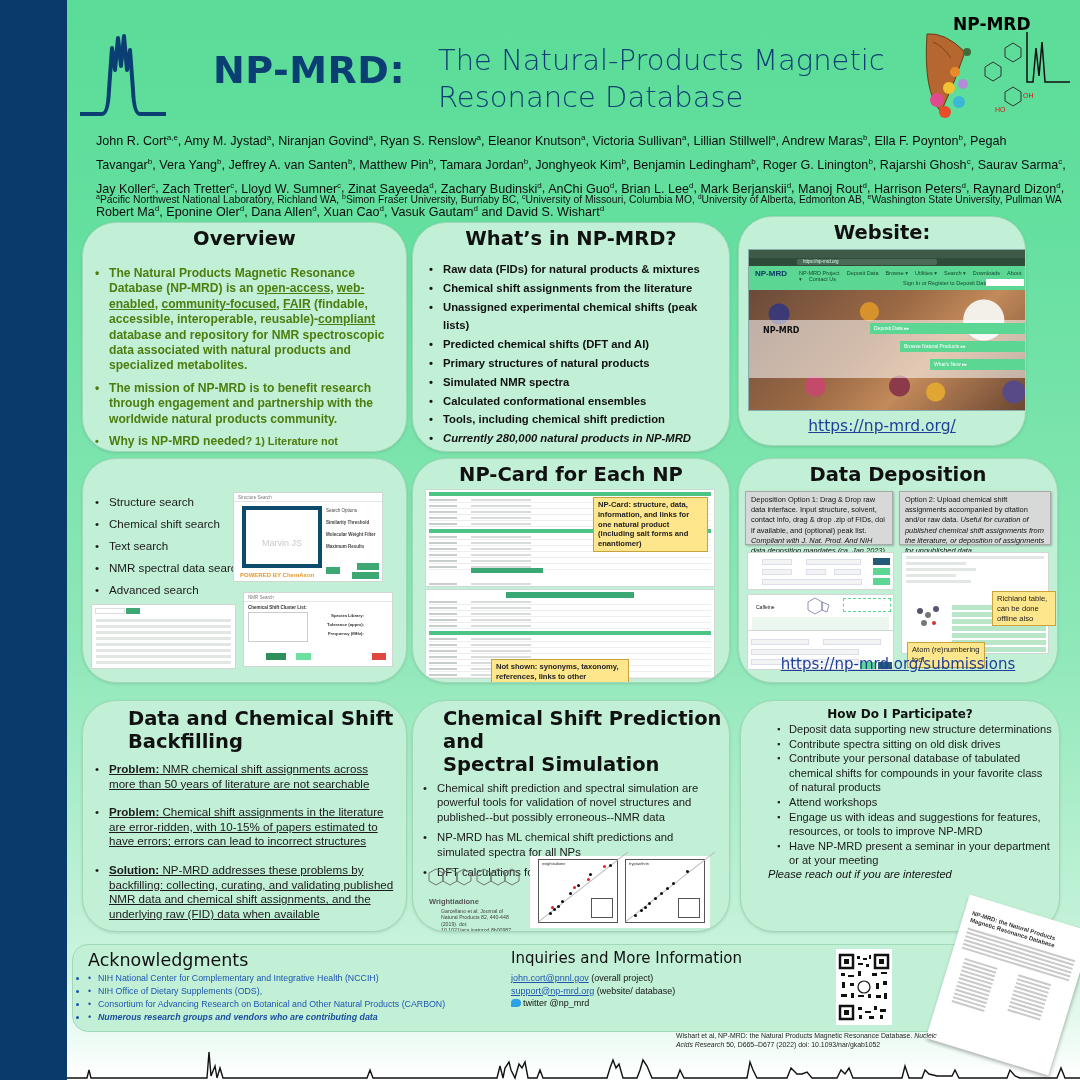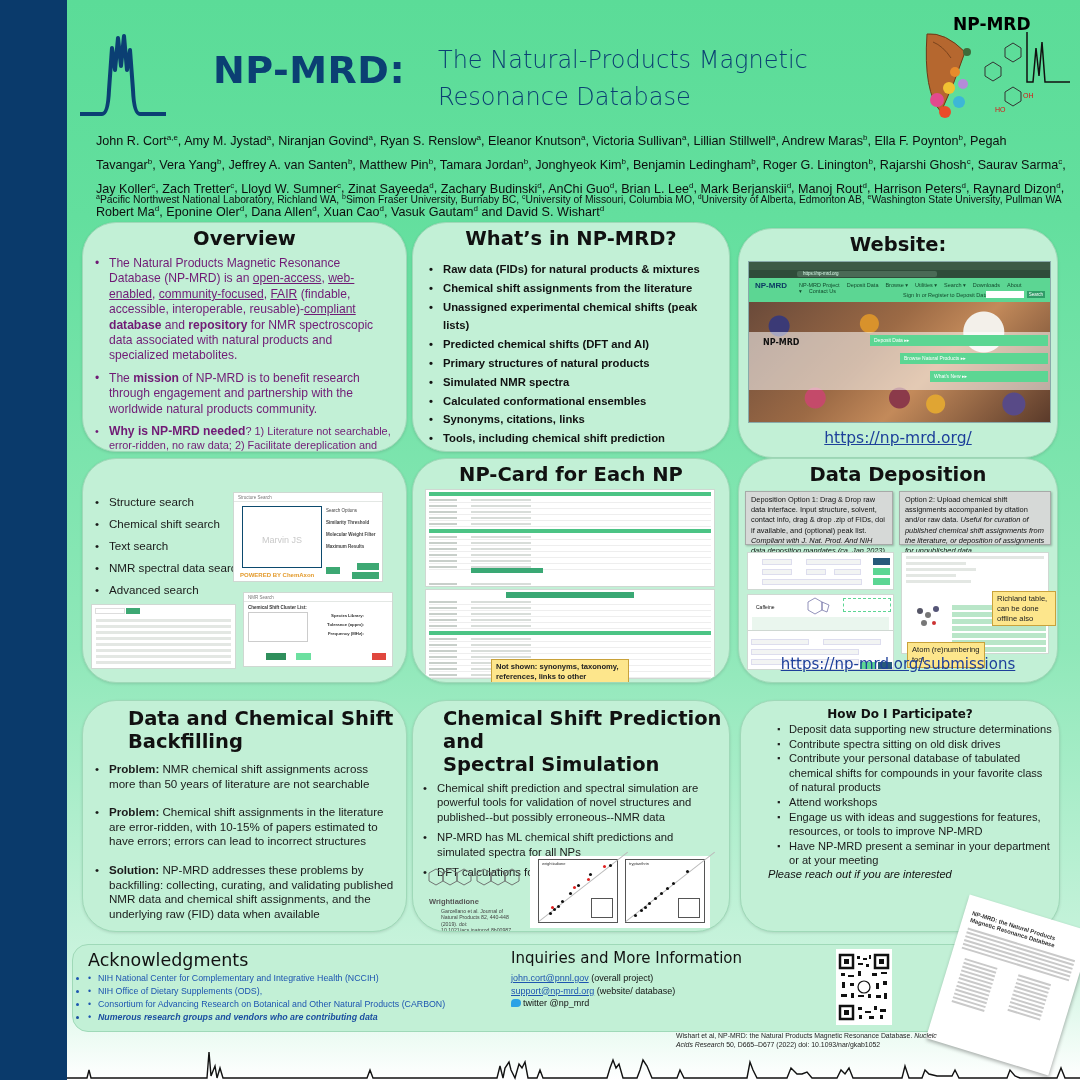--- a/index.html
+++ b/index.html
@@ -8,21 +8,21 @@
     font-family: "Liberation Sans", sans-serif;
     background: linear-gradient(180deg, #5bdc98 0%, #63df9e 20%, #8fe8b9 60%, #c8f3dc 88%, #ffffff 100%);
     position: relative;
     color: #111;
   }
   .leftbar { position: absolute; left: 0; top: 0; width: 67px; height: 1080px; background: #0a3a6b; }
 
   
   .logo-spectrum { position: absolute; left: 78px; top: 30px; width: 90px; height: 88px; }
   .title-npmrd { position: absolute; left: 213px; top: 48px; font-family: "DejaVu Sans", sans-serif; font-weight: bold; font-size: 38px; color: #0b3f73; letter-spacing: 0.5px; }
-  .title-sub { position: absolute; left: 438px; top: 42px; font-family: "DejaVu Sans", sans-serif; font-size: 24px; line-height: 37px; color: #0b3f73; font-weight: 300; }
+  .title-sub { position: absolute; left: 438px; top: 42px; font-family: "DejaVu Sans", sans-serif; font-size: 29px; line-height: 37px; color: #0b3f73; font-weight: 300; }
   .corner-logo { position: absolute; left: 915px; top: 12px; width: 160px; height: 115px; }
   .corner-logo .cl-text { position: absolute; left: 38px; top: 2px; font-family: "DejaVu Sans", sans-serif; font-weight: bold; font-size: 17px; color: #000; }
 
   .authors { position: absolute; left: 96px; top: 128px; width: 970px; font-family: "Liberation Sans", sans-serif; font-size: 12.6px; line-height: 19.5px; color: #0e0e0e; }
   .authors sup { font-size: 8px; }
   .affil { position: absolute; left: 96px; top: 193px; width: 970px; font-size: 10.3px; color: #0e0e0e; }
   .affil sup { font-size: 7px; }
 
   
   .panel {
@@ -32,29 +32,29 @@
     border: 1px solid #9fd9b8;
     box-shadow: 0 1px 3px rgba(0,0,0,0.12);
     overflow: hidden;
   }
   .panel h2 { font-family: "DejaVu Sans", sans-serif; font-weight: bold; font-size: 19.5px; color: #111; text-align: center; margin-top: 4px; }
   .panel ul { list-style: none; }
   .bl li { position: relative; padding-left: 16px; }
   .bl li::before { content: "•"; position: absolute; left: 2px; top: 0; }
 
   #p-overview { left: 82px; top: 222px; width: 325px; height: 230px; }
-  #p-overview ul { margin: 6px 12px 0 10px; font-size: 12.1px; line-height: 15.4px; color: #701a75; }
+  #p-overview ul { margin: 16px 12px 0 10px; font-size: 12.1px; line-height: 15.4px; color: #4d7c0f; font-weight: bold; }
   #p-overview li { margin-bottom: 7px; }
   #p-overview li.small { font-size: 10.9px; line-height: 14.3px; }
   #p-overview u { text-decoration: underline; }
 
   #p-whats { left: 412px; top: 222px; width: 318px; height: 230px; }
   #p-whats ul { margin: 10px 8px 0 14px; font-size: 11.3px; line-height: 18.8px; font-weight: bold; color: #111; }
 
-  #p-website { left: 738px; top: 228px; width: 320px; height: 230px; }
+  #p-website { left: 738px; top: 216px; width: 288px; height: 230px; }
   .web-shot { position: absolute; left: 9px; top: 32px; width: 303px; height: 162px; background: #2b4a37; border: 1px solid #8aa; overflow: hidden; }
   .web-tabbar { height: 8px; background: #3c5a45; }
   .web-urlbar { height: 8px; background: #2f4c3a; position: relative; }
   .web-urlbar .url { position: absolute; left: 48px; top: 1px; width: 140px; height: 6px; background: #4a6a56; border-radius: 2px; }
   .web-nav { height: 24px; background: #5cd693; position: relative; font-size: 5.5px; color: #124a2c; }
   .web-nav .brand { position: absolute; left: 6px; top: 3px; font-weight: bold; font-size: 8px; color: #0c3b62; }
   .web-nav .links { position: absolute; left: 50px; top: 4px; }
   .web-nav .links span { margin-right: 7px; }
   .web-nav .signin { position: absolute; right: 62px; top: 14px; }
   .web-nav .search-box { position: absolute; right: 26px; top: 13px; width: 38px; height: 7px; background: #fff; }
@@ -74,41 +74,41 @@
   .web-url { position: absolute; left: 0; right: 0; top: 200px; text-align: center; font-family: "DejaVu Sans", sans-serif; font-size: 15.5px; color: #1d3f9a; text-decoration: underline; }
 
   #p-search { left: 82px; top: 458px; width: 325px; height: 225px; }
   #p-search ul { position: absolute; left: 10px; top: 32px; font-size: 11.6px; line-height: 22px; color: #1a1a1a; }
   .shot { position: absolute; background: #fff; border: 1px solid #cfd8d2; overflow: hidden; }
   .shot .hdr { height: 9px; border-bottom: 1px solid #e3e7e4; font-size: 4.5px; color: #777; padding-left: 4px; line-height: 9px; }
   .shot .line { height: 3px; background: #e3e7e3; margin: 3px 4px; }
   .shot .gbtn { position: absolute; height: 7px; background: #3da873; }
   .shot .rbtn { position: absolute; height: 7px; background: #e0473e; }
   .shot .field { position: absolute; height: 6px; background: #f2f4f3; border: 1px solid #dde; }
-  .marvin { position: absolute; left: 8px; top: 13px; width: 80px; height: 62px; border: 1px solid #0c4a6e; text-align: center; color: #c9c9c9; font-size: 9px; padding-top: 28px; }
+  .marvin { position: absolute; left: 8px; top: 13px; width: 80px; height: 62px; border: 4px solid #0c4a6e; text-align: center; color: #c9c9c9; font-size: 9px; padding-top: 28px; }
   .chemaxon { position: absolute; left: 6px; bottom: 3px; font-size: 6px; color: #e39a2b; font-weight: bold; }
 
   #p-npcard { left: 412px; top: 458px; width: 318px; height: 225px; }
   .np-shot1 { left: 12px; top: 30px; width: 290px; height: 98px; }
   .np-shot2 { left: 12px; top: 130px; width: 290px; height: 90px; }
   .greenbar { height: 4px; background: #4cc485; margin: 2px 3px; }
   .trow { height: 5px; margin: 1px 3px; border-bottom: 1px solid #eee; position: relative; }
   .trow::before { content: ""; position: absolute; left: 0; top: 1px; width: 28px; height: 2px; background: #c8cfca; }
   .trow::after { content: ""; position: absolute; left: 42px; top: 1px; width: 60px; height: 2px; background: #d8ddd9; }
   .callout { position: absolute; background: #fde68c; border: 1px solid #c9a23b; font-size: 7.6px; line-height: 9.8px; font-weight: bold; color: #222; padding: 2px 4px; }
 
   #p-deposit { left: 738px; top: 458px; width: 320px; height: 225px; }
   .graybox { position: absolute; background: #d6d9d7; border: 1px solid #a7aaa8; font-size: 7.4px; line-height: 10.2px; color: #111; padding: 3px 5px; box-shadow: 1px 1px 2px rgba(0,0,0,0.25); }
   .graybox i { font-style: italic; }
   .dep-url { position: absolute; left: 0; right: 0; top: 196px; text-align: center; font-family: "DejaVu Sans", sans-serif; font-size: 15px; color: #1d3f9a; text-decoration: underline; }
 
   #p-backfill { left: 82px; top: 700px; width: 325px; height: 232px; }
   #p-backfill h2 { text-align: left; padding-left: 45px; line-height: 23px; margin-top: 6px; font-size: 19.5px; }
   #p-backfill ul { margin: 9px 10px 0 10px; font-size: 11.6px; line-height: 14.6px; color: #1a1a1a; }
-  #p-backfill li { margin-bottom: 14px; }
+  #p-backfill li { margin-bottom: 14px; text-decoration: underline; }
 
   #p-csp { left: 412px; top: 700px; width: 318px; height: 232px; }
   #p-csp h2 { text-align: left; padding-left: 30px; line-height: 23px; margin-top: 6px; font-size: 19.5px; }
   #p-csp ul { margin: 5px 8px 0 8px; font-size: 11.3px; line-height: 14.4px; color: #1a1a1a; }
   #p-csp li { margin-bottom: 6px; }
   .csp-fig { position: absolute; left: 117px; top: 155px; width: 180px; height: 72px; background: #fff; }
   .plot { position: absolute; top: 3px; width: 80px; height: 64px; border: 1px solid #555; background: #fff; }
   .plot .diag { position: absolute; left: 0; bottom: 0; width: 113px; height: 1px; background: #bbb; transform-origin: left bottom; transform: rotate(-38deg); }
   .plot .pt { position: absolute; width: 3px; height: 3px; background: #111; border-radius: 50%; }
   .plot .pt.r { background: #e02020; }
@@ -195,21 +195,20 @@
 <div class="panel" id="p-whats">
   <h2>What’s in NP-MRD?</h2>
   <ul class="bl">
     <li>Raw data (FIDs) for natural products &amp; mixtures</li>
     <li>Chemical shift assignments from the literature</li>
     <li>Unassigned experimental chemical shifts (peak lists)</li>
     <li>Predicted chemical shifts (DFT and AI)</li>
     <li>Primary structures of natural products</li>
     <li>Simulated NMR spectra</li>
     <li>Calculated conformational ensembles</li>
-    <li>Synonyms, citations, links</li>
     <li>Tools, including chemical shift prediction</li>
     <li style="font-style:italic">Currently 280,000 natural products in NP-MRD</li>
   </ul>
 </div>
 
 <div class="panel" id="p-website">
   <h2>Website:</h2>
   <div class="web-shot">
     <div class="web-tabbar">
       <span style="font-size:4.5px;color:#cfe;margin-left:6px;line-height:8px">NP-MRD</span>
@@ -303,20 +302,21 @@
     <div class="greenbar"></div>
     <div class="trow"></div>
       <div class="trow"></div>
       <div class="trow"></div>
       <div class="trow"></div>
       <div class="trow"></div>
       <div class="trow"></div>
     <div style="position:absolute;left:45px;top:78px;width:72px;height:5px;background:#3aa874"></div>
     <div class="trow" style="margin-top:12px"></div>
   </div>
+  <div class="callout" style="left:180px;top:38px;width:115px">NP-Card: structure, data, information, and links for one natural product (including salt forms and enantiomer)</div>
   <div class="shot np-shot2">
     <div style="height:6px;margin:2px 80px;background:#3aa874"></div>
     <div class="trow"></div>
       <div class="trow"></div>
       <div class="trow"></div>
       <div class="trow"></div>
       <div class="trow"></div>
     <div class="greenbar"></div>
     <div class="trow"></div>
       <div class="trow"></div>

